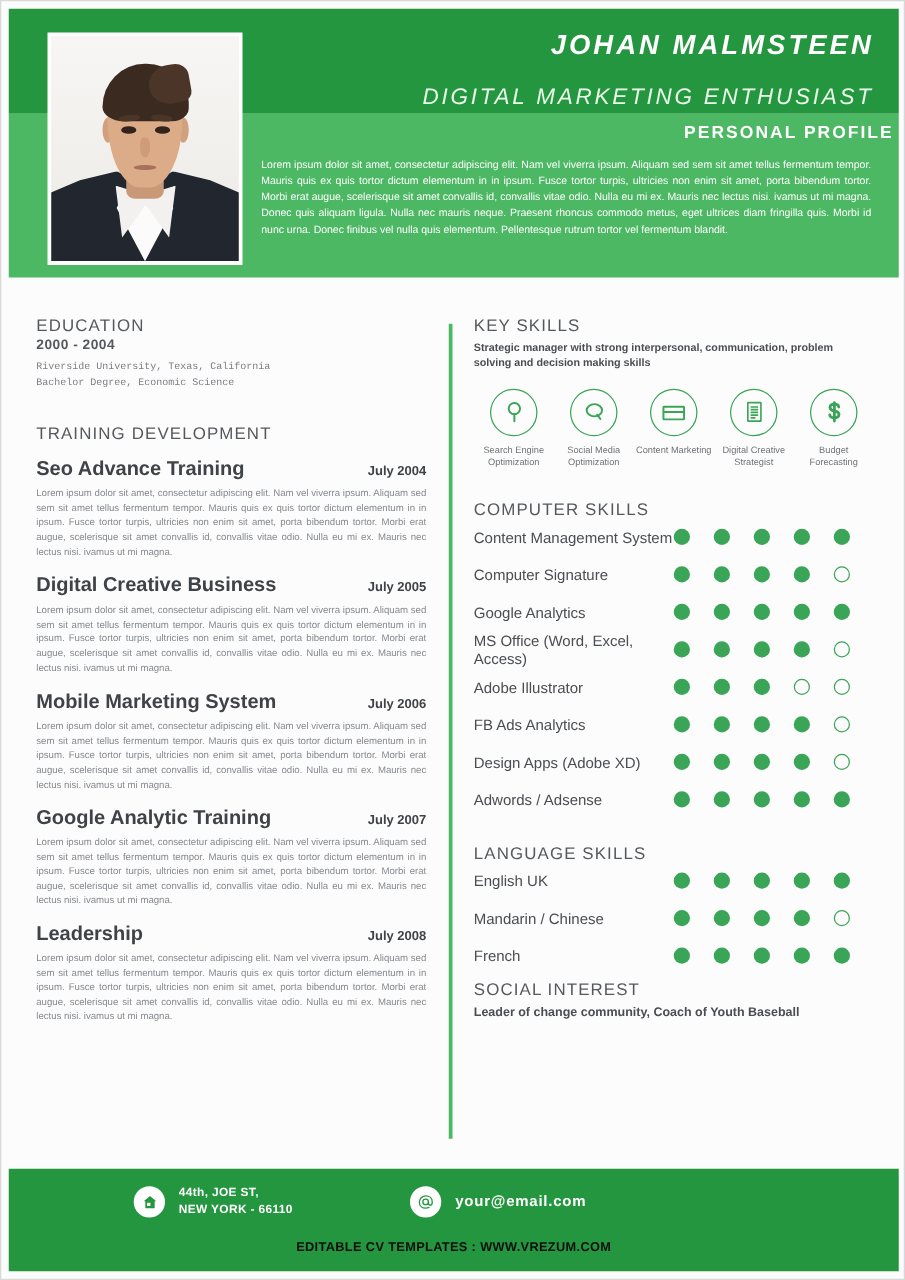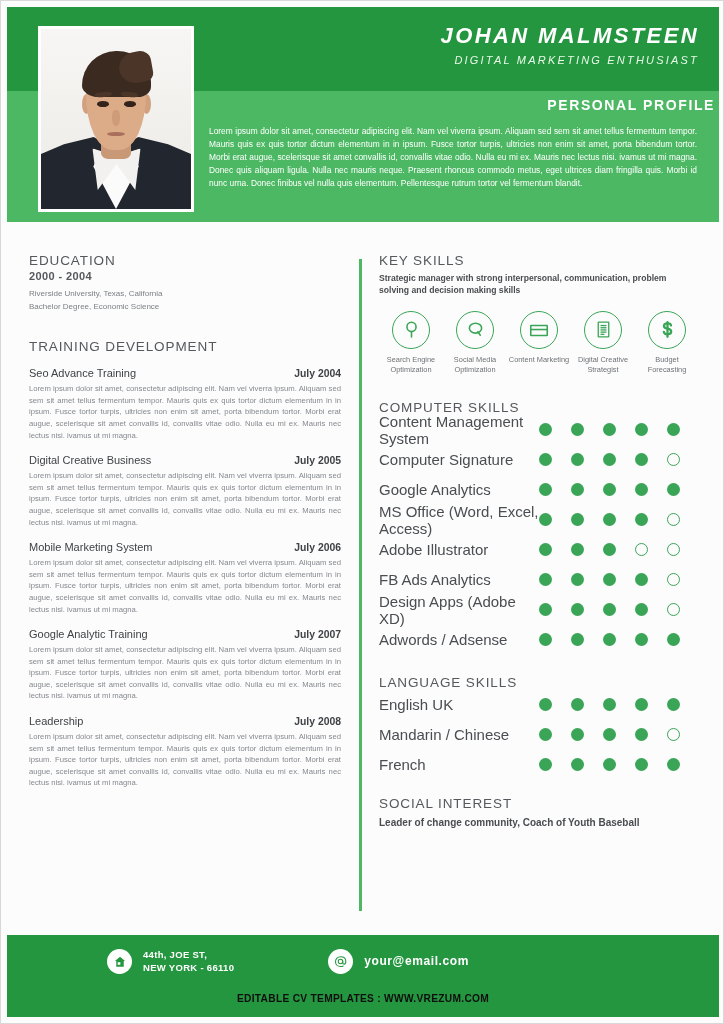--- a/index.html
+++ b/index.html
@@ -104,23 +104,23 @@
     font-style: italic;
   }
   .cv-name {
     color: #ffffff;
     font-size: 22px;
     font-weight: bold;
     letter-spacing: 2.4px;
   }
   .cv-role {
     color: #eafbe9;
-    font-size: 11px;
+    font-size: 18px;
     letter-spacing: 2.2px;
-    margin-top: 5px;
+    margin-top: 18px;
   }
   .profile-title {
     position: absolute;
     top: 96px; right: 8px;
     color: #ffffff;
     font-size: 14px;
     font-weight: bold;
     letter-spacing: 1.6px;
     z-index: 4;
   }
@@ -164,35 +164,36 @@
     color: #55585c;
     font-size: 11px;
     font-weight: bold;
     letter-spacing: 0.4px;
     margin-top: 2px;
   }
   .edu-line {
     color: #7b7f84;
     font-size: 8px;
     line-height: 12.6px;
+    font-family: Liberation Mono, monospace;
   }
   .edu-lines { margin-top: 6px; }
 
   .training-head { margin-top: 26px; }
 
   .train-item { margin-top: 13px; }
   .train-row {
     display: flex;
     justify-content: space-between;
     align-items: baseline;
   }
   .train-title {
     color: #3f4246;
-    font-size: 11px;
-    font-weight: normal;
+    font-size: 16px;
+    font-weight: bold;
   }
   .train-date {
     color: #3f4246;
     font-size: 10.4px;
     font-weight: bold;
   }
   .train-body {
     color: #85898e;
     font-size: 7.7px;
     line-height: 11.6px;
@@ -234,34 +235,34 @@
   }
 
   .skills-head { margin-top: 24px; }
   .skill-row {
     display: flex;
     align-items: center;
     height: 30px;
   }
   .skill-name {
     color: #4a4d51;
-    font-size: 15px;
+    font-size: 12px;
     width: 172px;
   }
   .dots { display: flex; }
   .dot {
     width: 13px; height: 13px;
     border-radius: 50%;
     margin-right: 19px;
   }
   .dot.on { background: #3aa557; }
   .dot.off { border: 1.4px solid #3aa557; background: transparent; }
 
   .lang-head { margin-top: 20px; }
-  .social-head { margin-top: 16px; }
+  .social-head { margin-top: 4px; }
   .social-text {
     color: #4a4d51;
     font-size: 10px;
     font-weight: bold;
     margin-top: 6px;
   }
 
   
   .footer {
     position: absolute;

